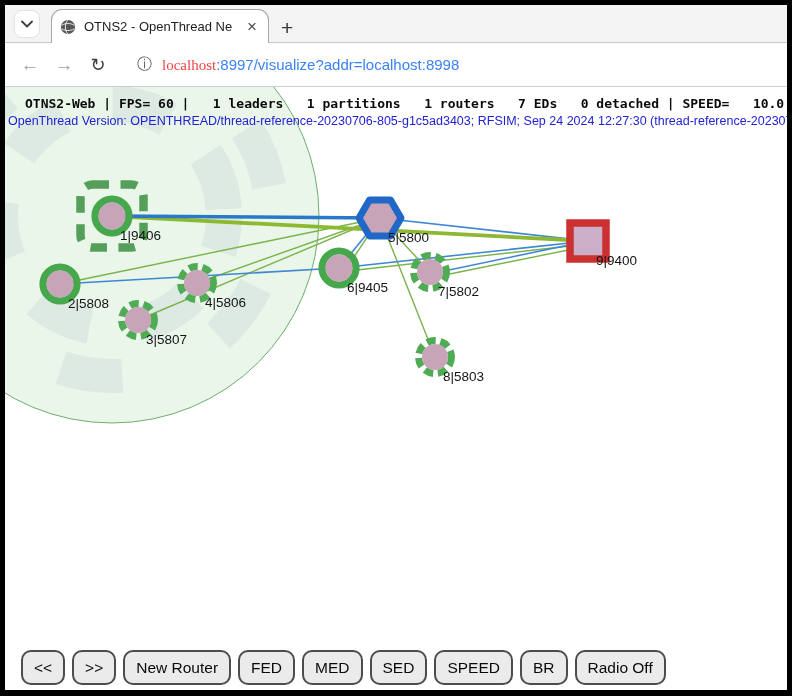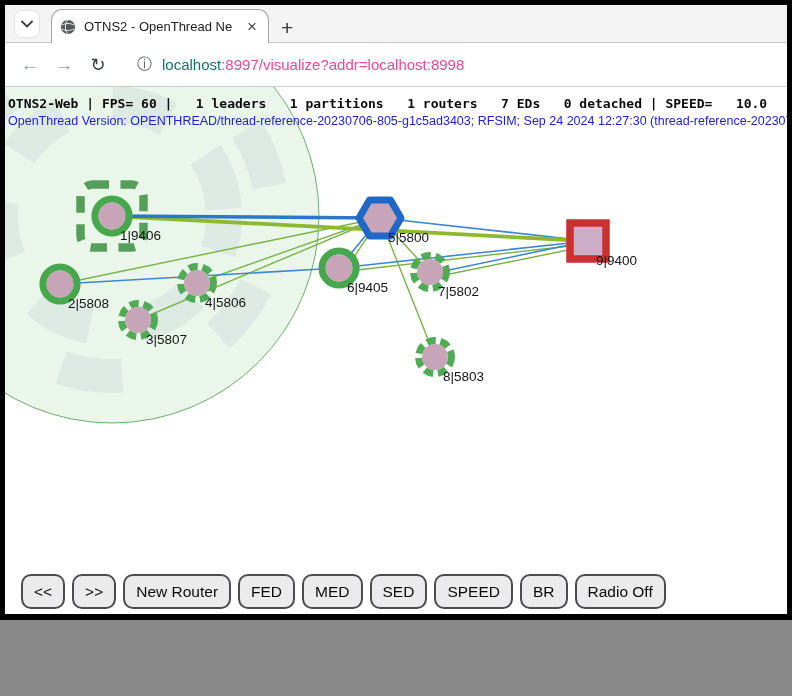--- a/index.html
+++ b/index.html
@@ -1,42 +1,42 @@
 <!DOCTYPE html>
 <html><head>
 <meta charset="utf-8">
 <style>
   html,body{margin:0;padding:0;background:#888;}
   *{box-sizing:border-box;}
   .window{
-    position:relative;width:792px;height:620px;background:#000;
+    position:relative;width:792px;height:696px;background:#000;
     padding:5px 5px 6px 5px;overflow:hidden;
     font-family:"Liberation Sans",sans-serif;
   }
   .chrome{width:100%;height:100%;background:#fff;display:flex;flex-direction:column;overflow:hidden;}
   
   .tabstrip{height:38px;background:#f4f4f5;position:relative;flex:none;border-bottom:1px solid #c9c9c9;display:flex;align-items:flex-end;}
   .tab-search{position:absolute;left:9px;top:5px;width:26px;height:28px;background:#fff;border:1px solid #e2e2e2;border-radius:8px;display:flex;align-items:center;justify-content:center;cursor:pointer;}
   .tab{position:relative;margin-left:46px;width:218px;height:34px;background:#fff;border:1px solid #a6a6a6;border-bottom:none;border-radius:11px 11px 0 0;display:flex;align-items:center;padding:0 8px;gap:8px;z-index:2;margin-bottom:-1px;}
   .tab-title{font-size:13px;color:#202124;white-space:nowrap;overflow:hidden;max-width:152px;flex:1;}
   .tab-close{font-size:17px;color:#4d4d4d;line-height:1;padding:0 3px;cursor:pointer;}
   .newtab{font-size:21px;color:#3c3c3c;margin:0 0 4px 12px;line-height:1;cursor:pointer;}
   
   .toolbar{height:44px;background:#fff;border-bottom:1px solid #cbcdd1;display:flex;align-items:center;flex:none;padding:0 10px;gap:4px;}
   .nav-btn{font-size:19px;color:#9aa0a6;width:30px;text-align:center;line-height:1;cursor:pointer;}
   .nav-btn.reload{color:#3c4043;font-size:18px;}
   .urlbox{flex:1;height:32px;margin-left:8px;border-radius:16px;display:flex;align-items:center;padding:0 12px;gap:10px;background:#fff;}
   .url-info{font-size:15px;color:#5f6368;}
   .url-text{font-size:15px;white-space:nowrap;overflow:hidden;}
-  .url-host{color:#0f766e;}
-  .url-rest{color:#ec4899;}
+  .url-host{color:#ef4444;font-family:Liberation Serif, serif;}
+  .url-rest{color:#3b82f6;}
   
   .page{flex:1;position:relative;background:#fff;overflow:hidden;}
   .canvas-svg{position:absolute;left:0;top:0;}
-  .statusline{position:absolute;left:3px;top:9px;font-family:"DejaVu Sans Mono","Liberation Mono",monospace;font-weight:bold;font-size:13px;color:#0b0b0b;white-space:pre;z-index:3;}
+  .statusline{position:absolute;left:20px;top:9px;font-family:"DejaVu Sans Mono","Liberation Mono",monospace;font-weight:bold;font-size:13px;color:#0b0b0b;white-space:pre;z-index:3;}
   .versionline{position:absolute;left:3px;top:27px;font-size:12.5px;white-space:nowrap;z-index:3;width:786px;overflow:hidden;}
   
   .controls{position:absolute;left:0;bottom:5px;width:100%;display:flex;align-items:center;gap:7px;padding-left:16px;z-index:4;}
   .ctl-btn{height:35px;background:#ebebeb;border:2.5px solid #4c4c50;border-radius:10px;font-family:"Liberation Sans",sans-serif;font-size:15.5px;color:#0a0a0a;display:flex;align-items:center;justify-content:center;padding:0 11px;cursor:pointer;white-space:nowrap;flex:none;}
   .ctl-btn .pause{display:inline-flex;gap:3px;margin-right:7px;}
   .ctl-btn .pause i{display:block;width:5px;height:17px;background:#4a8cf0;}
 </style>
 </head>
 <body>
 

